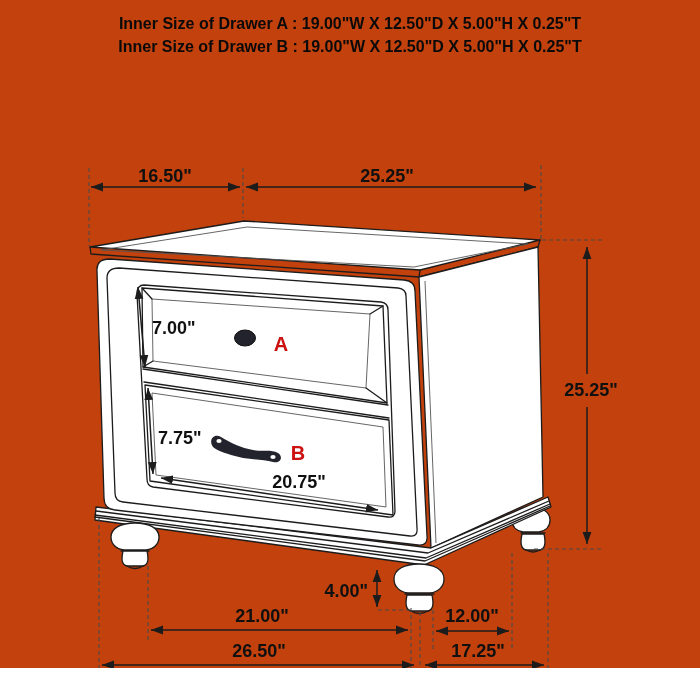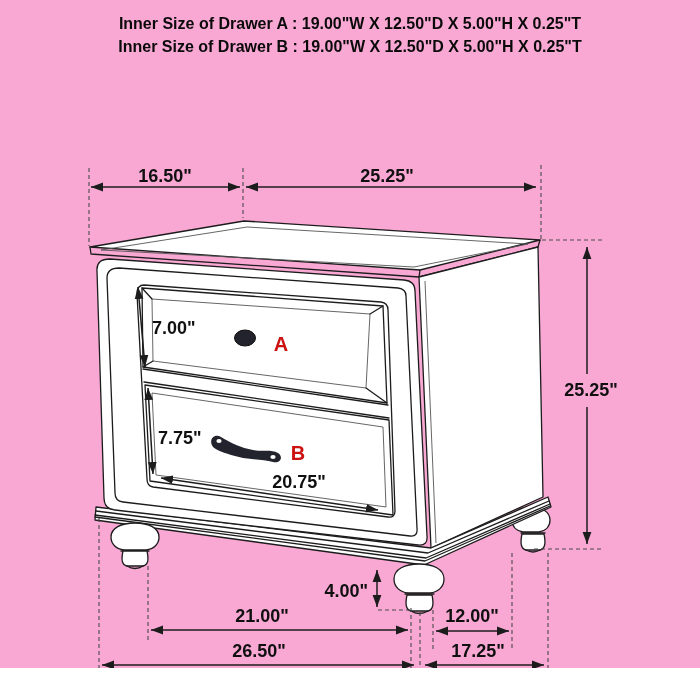--- a/index.html
+++ b/index.html
@@ -1,16 +1,16 @@
 <!DOCTYPE html>
 <html style="--line: #1c1c1c; --dashed: #4a4a4a; --red: #cc1111; --texture: #9a9a9a; --hardware: #23232e;"><head>
 <meta charset="utf-8">
 <style>
   html,body{margin:0;padding:0;background:#ffffff;}
-  .stage{width:700px;height:668px;position:relative;background:#f9a8d4;overflow:hidden;text-align:center;}
+  .stage{width:700px;height:668px;position:relative;background:#c2410c;overflow:hidden;text-align:center;}
   svg{display:block;}
   .fur{stroke:var(--line,#1c1c1c);stroke-width:1.3;fill:none;stroke-linejoin:round;stroke-linecap:round;}
   .furf{fill:#ffffff;}
   .thin{stroke:#555;stroke-width:0.9;fill:none;}
   .dim{stroke:var(--line,#1c1c1c);stroke-width:1.5;fill:none;}
   .ext{stroke:var(--dashed,#4a4a4a);stroke-width:1.1;stroke-dasharray:4 3;fill:none;}
   .ah{fill:var(--line,#1c1c1c);}
   .lbl{font:bold 18px "Liberation Sans",sans-serif;fill:#101010;}
   .hdr{font:bold 16px "Liberation Sans",sans-serif;fill:#0a0a0a;}
   .red{font:bold 20px "Liberation Sans",sans-serif;fill:var(--red,#cc1111);}

